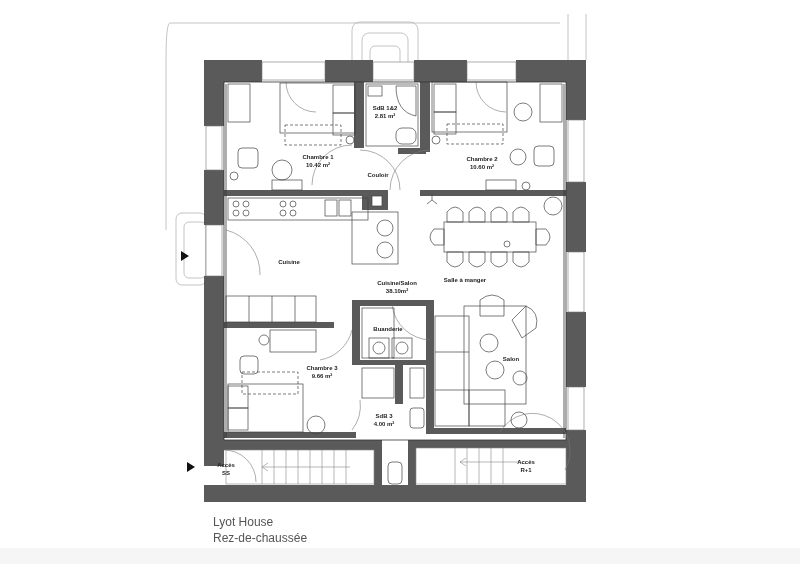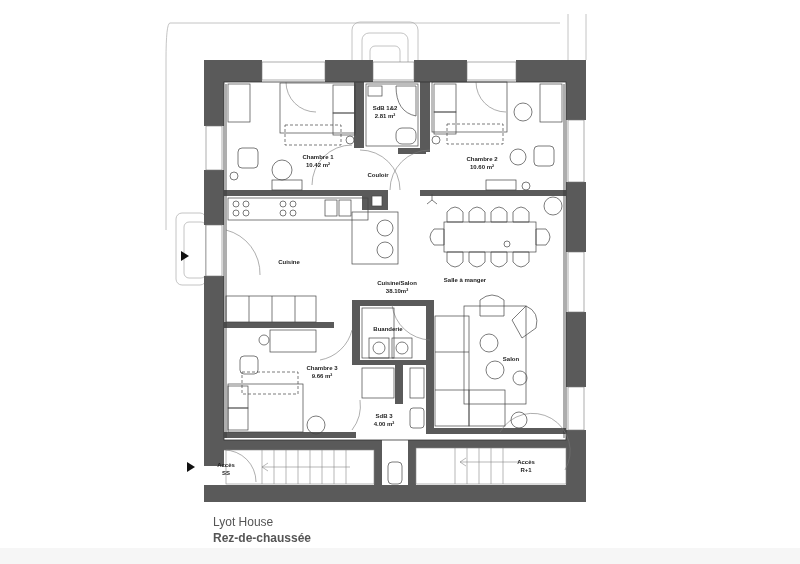--- a/index.html
+++ b/index.html
@@ -282,15 +282,15 @@
     <span>Accès</span>
       <span>SS</span>
   </div>
   <div class="lbl" style="left:526px;top:458px;">
     <span>Accès</span>
       <span>R+1</span>
   </div>
 
   
   <div class="caption" style="top:514px;">Lyot House</div>
-  <div class="caption" style="top:530px;font-weight:bold;">Rez-de-chaussée</div>
+  <div class="caption" style="top:530px;">Rez-de-chaussée</div>
   <div class="bottom-band"></div>
 </div>
 
 </body></html>

